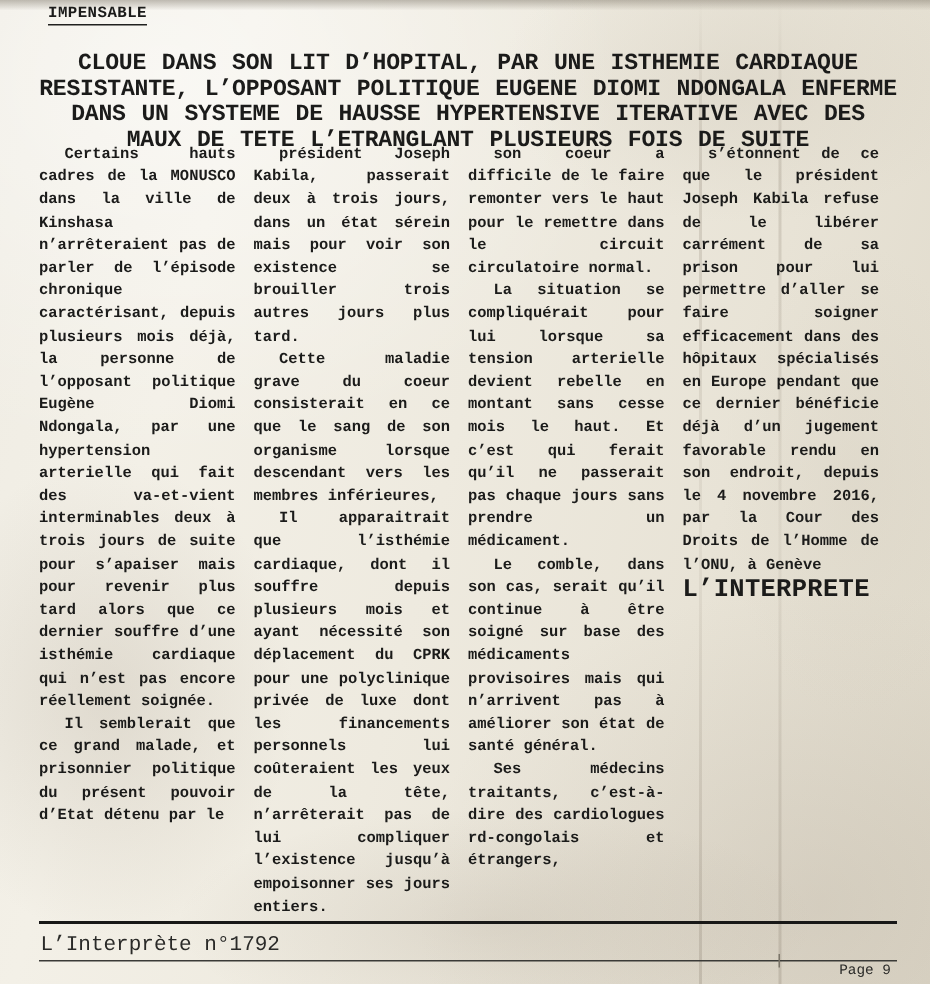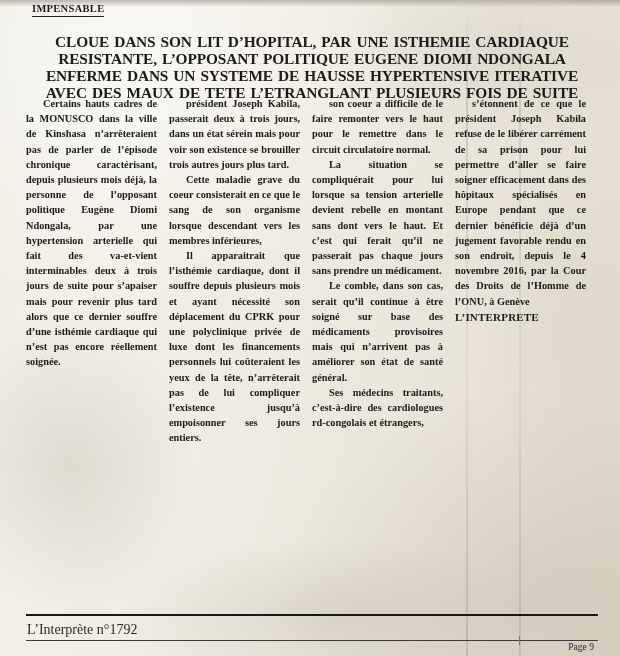--- a/index.html
+++ b/index.html
@@ -9,21 +9,21 @@
   }
   #page {
     position: relative;
     width: 620px;
     height: 656px;
     overflow: hidden;
     background:
       radial-gradient(ellipse 70% 55% at 18% 8%, rgba(255,255,255,0.55), rgba(255,255,255,0) 70%),
       radial-gradient(ellipse 60% 45% at 88% 92%, rgba(180,170,155,0.30), rgba(255,255,255,0) 72%),
       linear-gradient(104deg, #efece3 0%, #f3f0e7 22%, #eeeadf 48%, #e8e3d6 72%, #ded8c9 100%);
-    font-family: Liberation Serif, serif;
+    font-family: Liberation Mono, monospace;
     color: #1b1b1a;
   }
   
   .blotch {
     position: absolute;
     border-radius: 50%;
     pointer-events: none;
   }
   .b1 { left: -60px; top: 300px; width: 260px; height: 330px;
         background: radial-gradient(ellipse at center, rgba(186,176,160,0.34), rgba(186,176,160,0) 68%); }
@@ -94,21 +94,21 @@
   }
   .col p {
     margin: 0;
     text-indent: 17px;
     text-align: justify;
   }
   .col p:last-child { text-align: justify; }
   .sig {
     text-align: left;
     text-indent: 0 !important;
-    font-size: 11px;
+    font-size: 17px;
     letter-spacing: 0.2px;
     margin-top: 1px !important;
   }
 
   
   .rule-main {
     position: absolute;
     left: 26px;
     top: 614px;
     width: 572px;
@@ -161,31 +161,32 @@
   <div class="vstreak" style="left:519px;"></div>
 
   <div class="kicker">IMPENSABLE</div>
 
   <h1 class="headline">CLOUE DANS SON LIT D’HOPITAL, PAR UNE ISTHEMIE CARDIAQUE RESISTANTE, L’OPPOSANT POLITIQUE EUGENE DIOMI NDONGALA ENFERME DANS UN SYSTEME DE HAUSSE HYPERTENSIVE ITERATIVE AVEC DES MAUX DE TETE L’ETRANGLANT PLUSIEURS FOIS DE SUITE</h1>
 
   <div class="cols">
 
     <div class="col">
       <p>Certains hauts cadres de la MONUSCO dans la ville de Kinshasa n’arrêteraient pas de parler de l’épisode chronique caractérisant, depuis plusieurs mois déjà, la personne de l’opposant politique Eugène Diomi Ndongala, par une hypertension arterielle qui fait des va-et-vient interminables deux à trois jours de suite pour s’apaiser mais pour revenir plus tard alors que ce dernier souffre d’une isthémie cardiaque qui n’est pas encore réellement soignée.</p>
+      <p>Il semblerait que ce grand malade, et prisonnier politique du présent pouvoir d’Etat détenu par le</p>
     </div>
 
     <div class="col">
       <p>président Joseph Kabila, passerait deux à trois jours, dans un état sérein mais pour voir son existence se brouiller trois autres jours plus tard.</p>
       <p>Cette maladie grave du coeur consisterait en ce que le sang de son organisme lorsque descendant vers les membres inférieures,</p>
       <p>Il apparaitrait que l’isthémie cardiaque, dont il souffre depuis plusieurs mois et ayant nécessité son déplacement du CPRK pour une polyclinique privée de luxe dont les financements personnels lui coûteraient les yeux de la tête, n’arrêterait pas de lui compliquer l’existence jusqu’à empoisonner ses jours entiers.</p>
     </div>
 
     <div class="col">
       <p>son coeur a difficile de le faire remonter vers le haut pour le remettre dans le circuit circulatoire normal.</p>
-      <p>La situation se compliquérait pour lui lorsque sa tension arterielle devient rebelle en montant sans dont vers le haut. Et c’est qui ferait qu’il ne passerait pas chaque jours sans prendre un médicament.</p>
+      <p>La situation se compliquérait pour lui lorsque sa tension arterielle devient rebelle en montant sans cesse mois le haut. Et c’est qui ferait qu’il ne passerait pas chaque jours sans prendre un médicament.</p>
       <p>Le comble, dans son cas, serait qu’il continue à être soigné sur base des médicaments provisoires mais qui n’arrivent pas à améliorer son état de santé général.</p>
       <p>Ses médecins traitants, c’est-à-dire des cardiologues rd-congolais et étrangers,</p>
     </div>
 
     <div class="col">
       <p>s’étonnent de ce que le président Joseph Kabila refuse de le libérer carrément de sa prison pour lui permettre d’aller se faire soigner efficacement dans des hôpitaux spécialisés en Europe pendant que ce dernier bénéficie déjà d’un jugement favorable rendu en son endroit, depuis le 4 novembre 2016, par la Cour des Droits de l’Homme de l’ONU, à Genève</p>
       <p class="sig">L’INTERPRETE</p>
     </div>
 
   </div>

